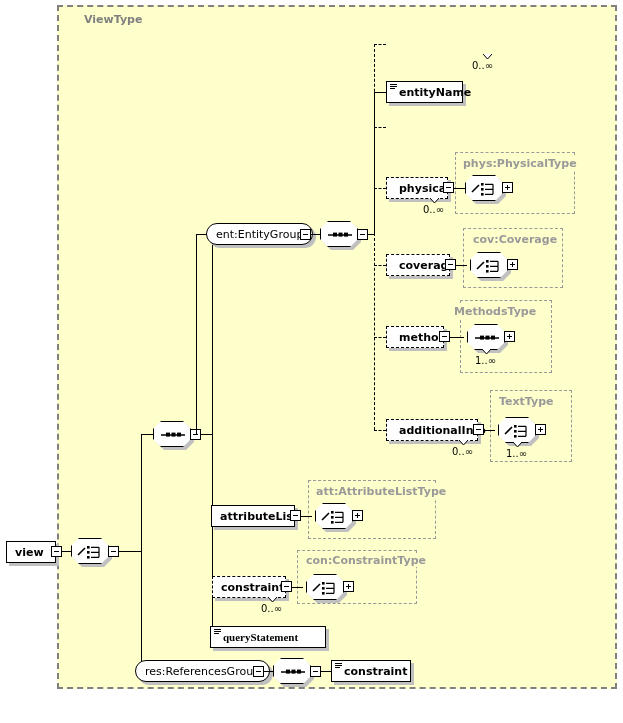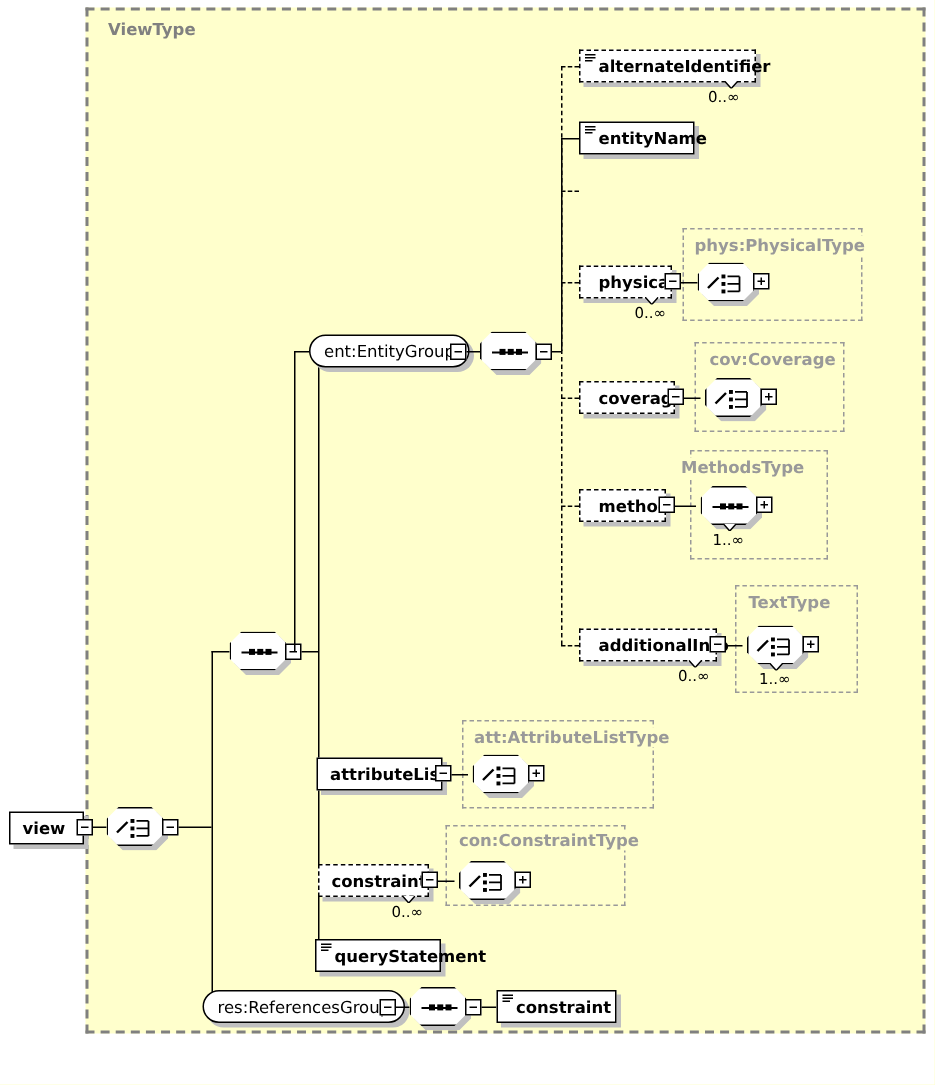--- a/index.html
+++ b/index.html
@@ -142,21 +142,21 @@
     white-space:nowrap;
     box-shadow:3px 3px 0 0 #c0c0c0;
   }
 </style>
 </head>
 <body>
 
 <div id="canvas">
 
   <div class="typebox" style="left:57px;top:5px;width:560px;height:684px;"></div>
-  <div class="typebox-label" style="left:72px;top:13px;">ViewType</div>
+  <div class="typebox-label" style="left:84px;top:13px;">ViewType</div>
 
   <div class="subtype" style="left:455px;top:152px;width:120px;height:62px;"></div>
   <div class="subtype-label" style="left:461px;top:157px;">phys:PhysicalType</div>
 
   <div class="subtype" style="left:463px;top:228px;width:100px;height:60px;"></div>
   <div class="subtype-label" style="left:471px;top:233px;">cov:Coverage</div>
 
   <div class="subtype" style="left:460px;top:300px;width:92px;height:73px;"></div>
   <div class="subtype-label" style="left:452px;top:305px;">MethodsType</div>
 
@@ -230,28 +230,20 @@
       <rect x="23" y="10.6" width="4" height="4" fill="#000"></rect>
     </svg>
   </div>
   <div class="ctrl" style="left:357px;top:229px;"></div>
 
   <div class="ln h" style="left:368px;top:234px;width:6px;"></div>
   <div class="ln v" style="left:374px;top:92px;height:142px;"></div>
   <div class="ln dash-v" style="left:374px;top:44px;height:386px;"></div>
 
   <div class="ln dash-h" style="left:374px;top:44px;width:12px;"></div>
-  <div class="node optional" style="left:386px;top:33px;width:118px;">
-    <span class="glyph">
-        <i></i>
-        <i></i>
-        <i></i>
-      </span>
-    <span>alternateIdentifier</span>
-  </div>
   <div class="notch" style="left:483px;top:54px;">
     <svg width="9" height="6" viewBox="0 0 9 6">
         <polyline points="0,0 4.5,5 9,0" fill="#fff" stroke="#000" stroke-width="1"></polyline>
       </svg>
   </div>
   <div class="card" style="left:472px;top:60px;">0..∞</div>
 
   <div class="ln h" style="left:374px;top:92px;width:12px;"></div>
   <div class="node" style="left:386px;top:81px;width:77px;">
     <span class="glyph">
@@ -410,21 +402,21 @@
       <rect x="15" y="17" width="2.6" height="2.6" fill="#000"></rect>
       <line x1="19" y1="8.3" x2="27" y2="8.3" stroke="#000" stroke-width="1.2"></line>
       <line x1="19" y1="13.3" x2="27" y2="13.3" stroke="#000" stroke-width="1.2"></line>
       <line x1="19" y1="18.3" x2="27" y2="18.3" stroke="#000" stroke-width="1.2"></line>
       <line x1="27" y1="8.3" x2="27" y2="18.3" stroke="#000" stroke-width="1.2"></line>
     </svg>
   </div>
   <div class="ctrl plus" style="left:343px;top:581px;"></div>
 
   <div class="ln h" style="left:212px;top:637px;width:12px;"></div>
-  <div class="node" style="left:210px;top:626px;width:84px;">
+  <div class="node" style="left:210px;top:626px;width:116px;font-family:Liberation Serif, serif;">
     <span class="glyph">
         <i></i>
         <i></i>
         <i></i>
       </span>
     <span>queryStatement</span>
   </div>
 
   <div class="ln h" style="left:141px;top:671px;width:17px;"></div>
   <div class="grp" style="left:135px;top:660px;">

